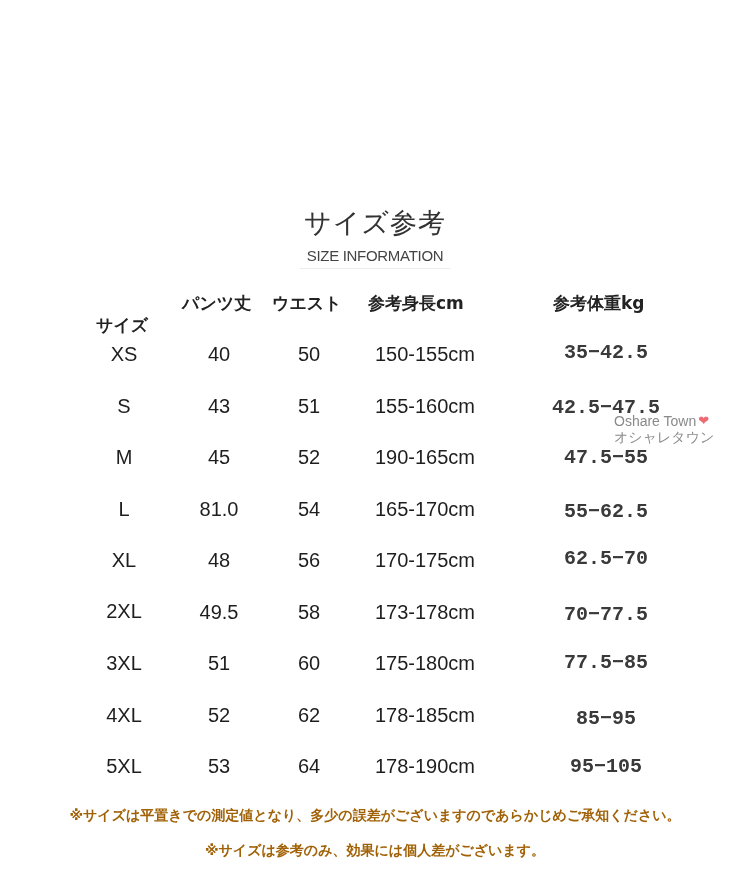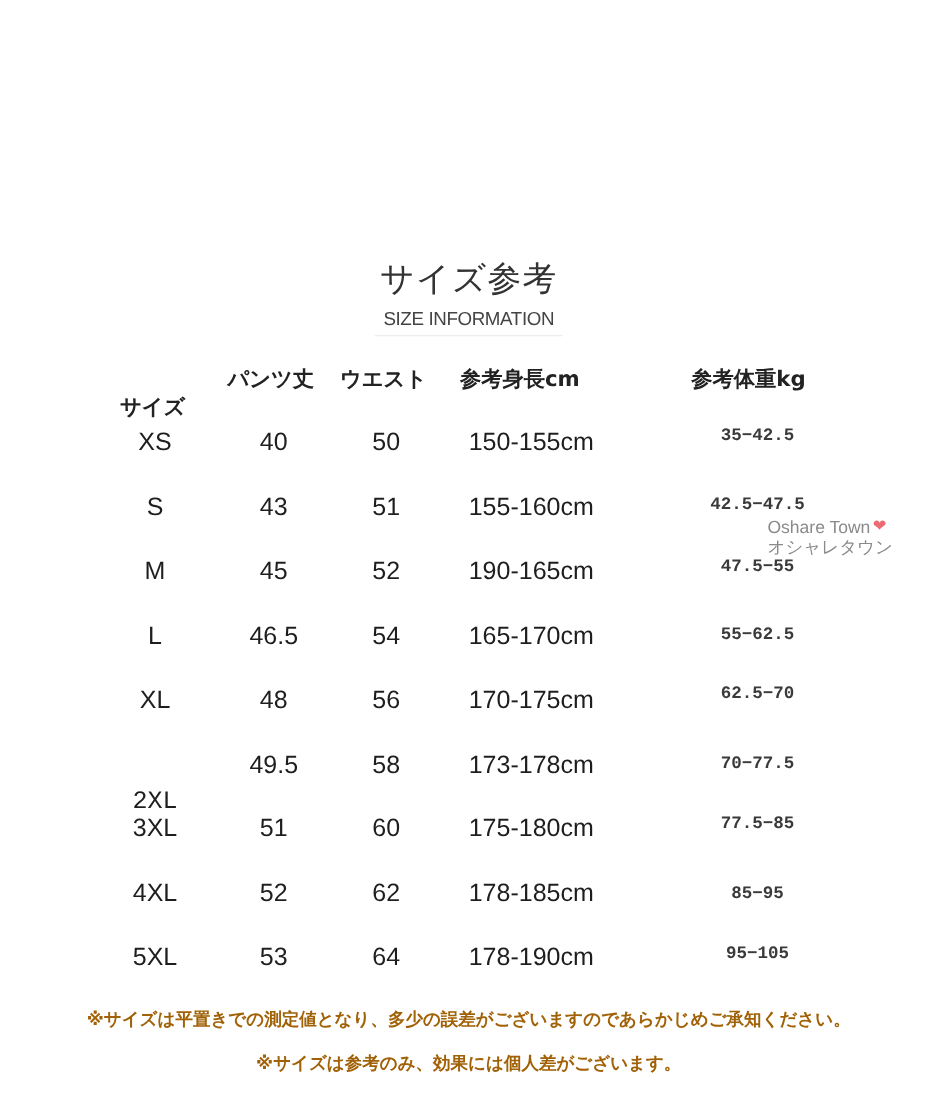--- a/index.html
+++ b/index.html
@@ -6,21 +6,21 @@
     body { width: 750px; height: 896px; position: relative; overflow: hidden;
            font-family: "DejaVu Sans", "Liberation Sans", sans-serif; color: #222; }
     .title { position: absolute; left: 0; width: 750px; top: 205px; text-align: center;
              font-size: 27px; color: #333; letter-spacing: 1px; }
     .subtitle { position: absolute; left: 0; width: 750px; top: 247px; text-align: center;
                 font-family: "Liberation Sans", sans-serif; font-size: 15px; color: #444; letter-spacing: -0.3px; }
     .subtitle-line { position: absolute; left: 300px; width: 150px; top: 268px; height: 1px; background: #ececec; }
     .hdr { position: absolute; top: 292px; font-size: 17px; font-weight: bold; color: #222; white-space: nowrap; }
     .cell { position: absolute; font-family: "Liberation Sans", sans-serif; font-size: 20px; color: #1e1e1e;
             white-space: nowrap; transform: translateX(-50%); }
-    .cell.w { font-family: "Liberation Mono", monospace; font-size: 14px; font-weight: bold; color: #3a3a3a; }
+    .cell.w { font-family: "Liberation Mono", monospace; font-size: 20px; font-weight: bold; color: #3a3a3a; }
     .watermark { position: absolute; left: 614px; top: 413px; font-family: "Liberation Sans", sans-serif;
                  color: #8a8a8a; line-height: 16px; }
     .watermark .en { font-size: 14px; display: flex; align-items: center; gap: 2px; }
     .watermark .jp { font-size: 14px; letter-spacing: 0px; }
     .heart { color: #ef6b73; font-size: 13px; }
     .note { position: absolute; left: 0; width: 750px; text-align: center; font-size: 14px; font-weight: bold; color: #a16207; }
   </style>
 </head>
 <body>
 
@@ -52,34 +52,34 @@
       </div>
       <div>
         <div class="cell" style="left: 124px; top: 446px;">M</div>
         <div class="cell" style="left: 219px; top: 446px;">45</div>
         <div class="cell" style="left: 309px; top: 446px;">52</div>
         <div class="cell" style="left: 425px; top: 446px;">190-165cm</div>
         <div class="cell w" style="left: 606px; top: 446px;">47.5−55</div>
       </div>
       <div>
         <div class="cell" style="left: 124px; top: 498px;">L</div>
-        <div class="cell" style="left: 219px; top: 498px;">46.5</div>
+        <div class="cell" style="left: 219px; top: 498px;">81.0</div>
         <div class="cell" style="left: 309px; top: 498px;">54</div>
         <div class="cell" style="left: 425px; top: 498px;">165-170cm</div>
         <div class="cell w" style="left: 606px; top: 500px;">55−62.5</div>
       </div>
       <div>
         <div class="cell" style="left: 124px; top: 549px;">XL</div>
         <div class="cell" style="left: 219px; top: 549px;">48</div>
         <div class="cell" style="left: 309px; top: 549px;">56</div>
         <div class="cell" style="left: 425px; top: 549px;">170-175cm</div>
         <div class="cell w" style="left: 606px; top: 547px;">62.5−70</div>
       </div>
       <div>
-        <div class="cell" style="left: 124px; top: 630px; font-family: Liberation Mono, monospace;">2XL</div>
+        <div class="cell" style="left: 124px; top: 600px;">2XL</div>
         <div class="cell" style="left: 219px; top: 601px;">49.5</div>
         <div class="cell" style="left: 309px; top: 601px;">58</div>
         <div class="cell" style="left: 425px; top: 601px;">173-178cm</div>
         <div class="cell w" style="left: 606px; top: 603px;">70−77.5</div>
       </div>
       <div>
         <div class="cell" style="left: 124px; top: 652px;">3XL</div>
         <div class="cell" style="left: 219px; top: 652px;">51</div>
         <div class="cell" style="left: 309px; top: 652px;">60</div>
         <div class="cell" style="left: 425px; top: 652px;">175-180cm</div>

